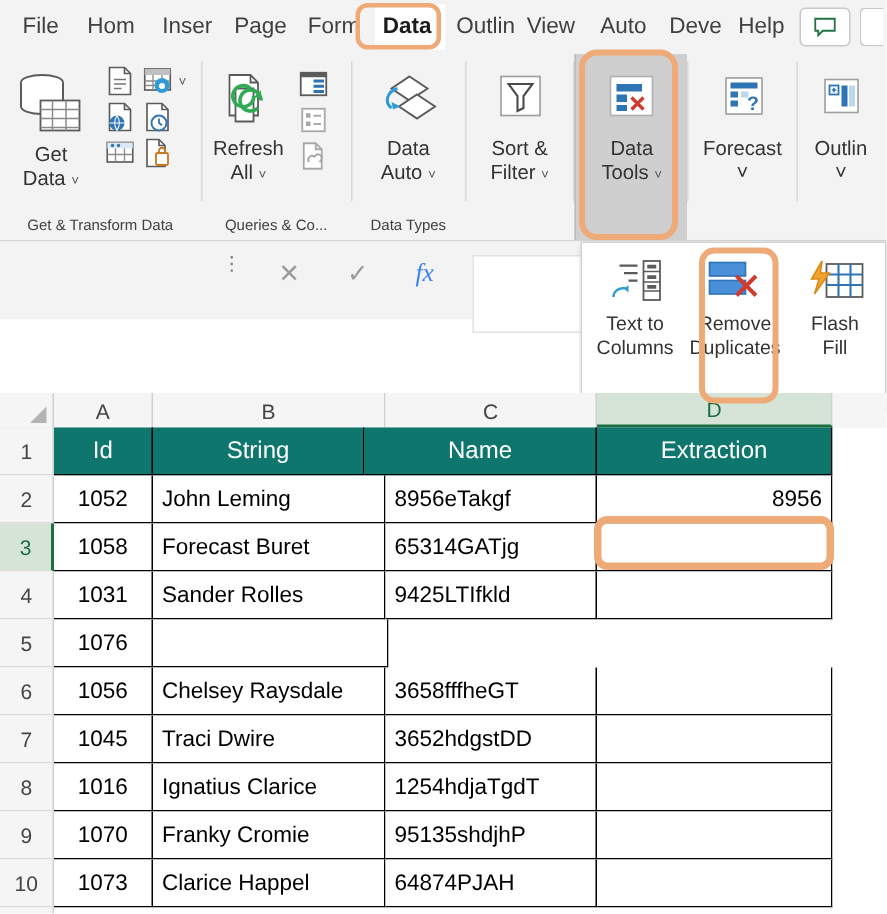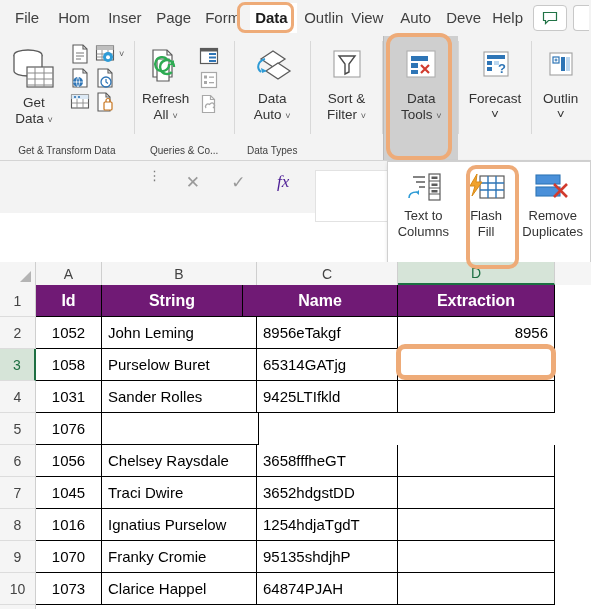--- a/index.html
+++ b/index.html
@@ -150,21 +150,21 @@
     font-size: 14px; color: #444;
   }
   .rh.sel { background: #d6e4d8; color: #1d6f42; border-right: 2px solid #1d6f42; }
   .cell {
     border-right: 1px solid #000; border-bottom: 1px solid #000;
     display: flex; align-items: center;
     font-size: 15px; color: #000; padding: 0 6px;
     background: #ffffff; overflow: hidden; white-space: nowrap;
   }
   .cell.hdr {
-    background: #701a75; color: #ffffff; font-weight: bold;
+    background: #0f766e; color: #ffffff; font-weight: normal;
     justify-content: center; font-size: 16px;
     border-right-color: #000; border-bottom-color: #000;
   }
   .cell.num { justify-content: center; }
   .cell.right { justify-content: flex-end; }
   .cell.blank-tail {
     border-right: none; border-bottom: none; background: #ffffff; flex: 1;
   }
   .row.empty .rh { border-bottom: none; }
 
@@ -462,59 +462,59 @@
       </div>
       <div class="rgroup-label"></div>
     </div>
   </div>
 
   <div class="fbar"></div>
   <div class="fb-dots">⋮</div>
   <div class="fb-btns">
     <span>✕</span>
     <span>✓</span>
-    <span style="font-style:italic;font-family:'Liberation Serif',serif;color:#4c1d95;font-size:17px">fx</span>
+    <span style="font-style:italic;font-family:'Liberation Serif',serif;color:#3b82f6;font-size:17px">fx</span>
   </div>
   <div class="fb-input"></div>
 
   <div class="dd-panel">
     <div class="dd-item">
       <svg width="40" height="36" viewBox="0 0 40 36">
         <path d="M10 5h12M13 10h9M16 15h6" stroke="#5b5b5b" stroke-width="1.5"></path>
         <path d="M14 20c-6 0-8 3-8 6" fill="none" stroke="#2e9bd6" stroke-width="1.6"></path>
         <path d="M16 18l-3 2.5 3 2.5z" fill="#2e9bd6"></path>
         <rect x="26" y="2" width="11" height="26" fill="#fff" stroke="#5b5b5b" stroke-width="1.2"></rect>
         <path d="M26 9h11M26 16h11M26 22h11" stroke="#5b5b5b" stroke-width="1.1"></path>
         <rect x="28.5" y="4.5" width="6" height="2.5" fill="#5b5b5b"></rect>
         <rect x="28.5" y="11.5" width="6" height="2.5" fill="#5b5b5b"></rect>
         <rect x="28.5" y="18" width="6" height="2.5" fill="#5b5b5b"></rect>
       </svg>
       <div class="lbl">Text to</div>
       <div class="lbl">Columns</div>
     </div>
 
+    <div class="dd-item" style="width:72px">
+      <svg width="42" height="36" viewBox="0 0 42 36">
+        <rect x="4" y="3" width="24" height="9" fill="#4a90d9" stroke="#2e75b6" stroke-width="1.1"></rect>
+        <rect x="4" y="15" width="24" height="9" fill="#4a90d9" stroke="#2e75b6" stroke-width="1.1"></rect>
+        <path d="M22 12l13 13M35 12L22 25" stroke="#d13b2e" stroke-width="2.6"></path>
+      </svg>
+      <div class="lbl">Remove</div>
+      <div class="lbl">Duplicates</div>
+    </div>
+
     <div class="dd-item">
       <svg width="40" height="36" viewBox="0 0 40 36">
         <rect x="14" y="4" width="24" height="22" fill="#fff" stroke="#5b5b5b" stroke-width="1.2"></rect>
         <path d="M14 11h24M14 18h24M22 4v22M30 4v22" stroke="#2e75b6" stroke-width="1.4"></path>
         <path d="M11 2l-7 12h5l-3 10 10-14h-6z" fill="#f0a32e" stroke="#d98a14" stroke-width="1"></path>
       </svg>
       <div class="lbl">Flash</div>
       <div class="lbl">Fill</div>
     </div>
-
-    <div class="dd-item" style="width:72px">
-      <svg width="42" height="36" viewBox="0 0 42 36">
-        <rect x="4" y="3" width="24" height="9" fill="#4a90d9" stroke="#2e75b6" stroke-width="1.1"></rect>
-        <rect x="4" y="15" width="24" height="9" fill="#4a90d9" stroke="#2e75b6" stroke-width="1.1"></rect>
-        <path d="M22 12l13 13M35 12L22 25" stroke="#d13b2e" stroke-width="2.6"></path>
-      </svg>
-      <div class="lbl">Remove</div>
-      <div class="lbl">Duplicates</div>
-    </div>
   </div>
 
   <div class="grid">
     <div class="colhead">
       <div class="corner"></div>
       <div class="ch" style="width:66px">A</div>
       <div class="ch" style="width:155px">B</div>
       <div class="ch" style="width:141px">C</div>
       <div class="ch sel" style="width:157px">D</div>
       <div class="ch tail"></div>
@@ -536,21 +536,21 @@
         <div class="cell num" style="width:66px">1052</div>
         <div class="cell" style="width:155px">John Leming</div>
         <div class="cell" style="width:141px">8956eTakgf</div>
         <div class="cell right" style="width:157px">8956</div>
         <div class="cell blank-tail"></div>
       </div>
 
       <div class="row">
         <div class="rh sel">3</div>
         <div class="cell num" style="width:66px">1058</div>
-        <div class="cell" style="width:155px">Purselow Buret</div>
+        <div class="cell" style="width:155px">Forecast Buret</div>
         <div class="cell" style="width:141px">65314GATjg</div>
         <div class="cell right" style="width:157px"></div>
         <div class="cell blank-tail"></div>
       </div>
 
       <div class="row">
         <div class="rh">4</div>
         <div class="cell num" style="width:66px">1031</div>
         <div class="cell" style="width:155px">Sander Rolles</div>
         <div class="cell" style="width:141px">9425LTIfkld</div>
@@ -579,21 +579,21 @@
         <div class="cell num" style="width:66px">1045</div>
         <div class="cell" style="width:155px">Traci Dwire</div>
         <div class="cell" style="width:141px">3652hdgstDD</div>
         <div class="cell right" style="width:157px"></div>
         <div class="cell blank-tail"></div>
       </div>
 
       <div class="row">
         <div class="rh">8</div>
         <div class="cell num" style="width:66px">1016</div>
-        <div class="cell" style="width:155px">Ignatius Purselow</div>
+        <div class="cell" style="width:155px">Ignatius Clarice</div>
         <div class="cell" style="width:141px">1254hdjaTgdT</div>
         <div class="cell right" style="width:157px"></div>
         <div class="cell blank-tail"></div>
       </div>
 
       <div class="row">
         <div class="rh">9</div>
         <div class="cell num" style="width:66px">1070</div>
         <div class="cell" style="width:155px">Franky Cromie</div>
         <div class="cell" style="width:141px">95135shdjhP</div>

